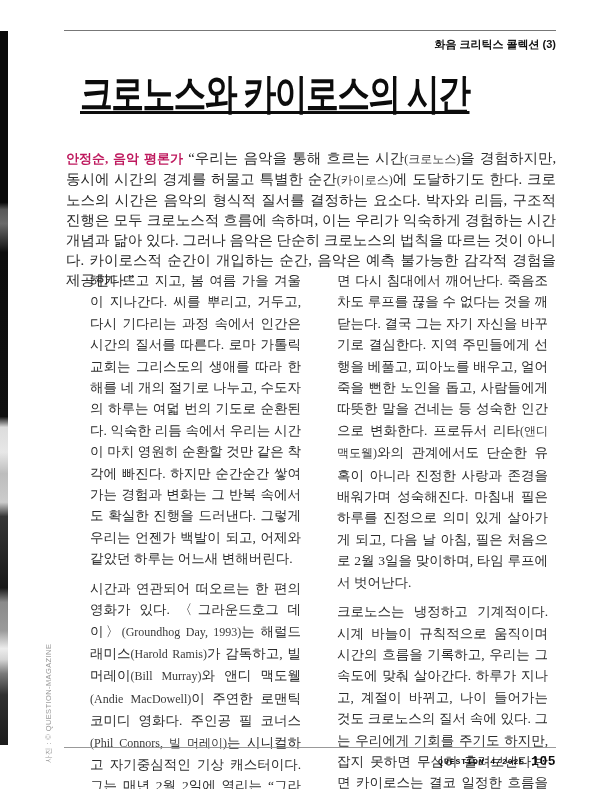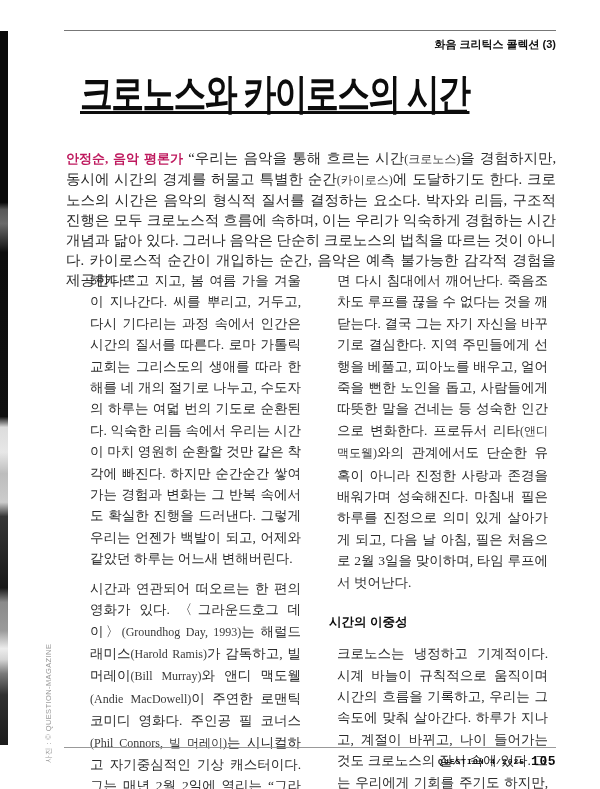--- a/index.html
+++ b/index.html
@@ -125,21 +125,20 @@
   <p class="byline"><span class="author">안정순, 음악 평론가</span>
     <span class="quote">“우리는 음악을 통해 흐르는 시간<span class="paren">(크로노스)</span>을 경험하지만, 동시에 시간의 경계를 허물고 특별한 순간<span class="paren">(카이로스)</span>에 도달하기도 한다. 크로노스의 시간은 음악의 형식적 질서를 결정하는 요소다. 박자와 리듬, 구조적 진행은 모두 크로노스적 흐름에 속하며, 이는 우리가 익숙하게 경험하는 시간 개념과 닮아 있다. 그러나 음악은 단순히 크로노스의 법칙을 따르는 것이 아니다. 카이로스적 순간이 개입하는 순간, 음악은 예측 불가능한 감각적 경험을 제공한다.”</span></p>
 
   <div class="columns">
     <div class="col" id="col-left">
         <p class="body-para">해가 뜨고 지고, 봄 여름 가을 겨울이 지나간다. 씨를 뿌리고, 거두고, 다시 기다리는 과정 속에서 인간은 시간의 질서를 따른다. 로마 가톨릭 교회는 그리스도의 생애를 따라 한 해를 네 개의 절기로 나누고, 수도자의 하루는 여덟 번의 기도로 순환된다. 익숙한 리듬 속에서 우리는 시간이 마치 영원히 순환할 것만 같은 착각에 빠진다. 하지만 순간순간 쌓여가는 경험과 변화는 그 반복 속에서도 확실한 진행을 드러낸다. 그렇게 우리는 언젠가 백발이 되고, 어제와 같았던 하루는 어느새 변해버린다.</p>
         <p class="body-para">시간과 연관되어 떠오르는 한 편의 영화가 있다. 〈그라운드호그 데이〉<span class="paren">(Groundhog Day, 1993)</span>는 해럴드 래미스<span class="paren">(Harold Ramis)</span>가 감독하고, 빌 머레이<span class="paren">(Bill Murray)</span>와 앤디 맥도웰<span class="paren">(Andie MacDowell)</span>이 주연한 로맨틱 코미디 영화다. 주인공 필 코너스<span class="paren">(Phil Connors, 빌 머레이)</span>는 시니컬하고 자기중심적인 기상 캐스터이다. 그는 매년 2월 2일에 열리는 “그라운드호그 데이” 축제를 취재하러 펜실베이니아의 작은 마을로 가게 된다. 하지만 그는 이 출장을 몹시 싫어하고, 마을과 주민들을 경멸하는 태도를 보인다. 취재를 마친 뒤, 그는 폭설로 인해 도시로 돌아가지 못하고 하룻밤을 묵게 된다. 다음 날 아침, 놀랍게도 그는 다시 2월 2일 아침을 맞이한다. 이후 필은 계속해서 같은 하루를 무한 반복하는 타임 루프에 갇히게 된다. 필은 처음에는 이 현상을 이해하지 못하고 당황하지만, 곧 이 상황을 즐기려 한다. 어차피 내일이 되면 아무 일도 없던 것처럼 돌아가므로, 도둑질을 하고, 술을 마시고, 경찰을 피해 질주하며, 원하는 여성과 데이트를 시도한다. 하지만 반복되는 삶 속에서 점차 허무함을 느낀다. 그리고 반복되는 하루에서 벗어나지 못한다는 사실을 깨닫고 극도의 절망에 빠진다. 다양한 방식으로 자살을 시도하지만, 다음 날 아침이</p>
       </div>
     <div class="col" id="col-right">
         <p class="body-para">면 다시 침대에서 깨어난다. 죽음조차도 루프를 끊을 수 없다는 것을 깨닫는다. 결국 그는 자기 자신을 바꾸기로 결심한다. 지역 주민들에게 선행을 베풀고, 피아노를 배우고, 얼어 죽을 뻔한 노인을 돕고, 사람들에게 따뜻한 말을 건네는 등 성숙한 인간으로 변화한다. 프로듀서 리타<span class="paren">(앤디 맥도웰)</span>와의 관계에서도 단순한 유혹이 아니라 진정한 사랑과 존경을 배워가며 성숙해진다. 마침내 필은 하루를 진정으로 의미 있게 살아가게 되고, 다음 날 아침, 필은 처음으로 2월 3일을 맞이하며, 타임 루프에서 벗어난다.</p>
-        <h3 class="section-heading">시간의 이중성</h3>
         <p class="body-para">크로노스는 냉정하고 기계적이다. 시계 바늘이 규칙적으로 움직이며 시간의 흐름을 기록하고, 우리는 그 속도에 맞춰 살아간다. 하루가 지나고, 계절이 바뀌고, 나이 들어가는 것도 크로노스의 질서 속에 있다. 그는 우리에게 기회를 주기도 하지만, 잡지 못하면 무심히 흘려보낸다.반면 카이로스는 결코 일정한 흐름을 따르지 않는다. 그는 느닷없이 찾아와 우리의 삶을 영원처럼 빛나게 하거나, 찰나의 순간을 평생의 기억으로 남긴다. 사랑에 빠지는 순간, 예술이 감동으로 다가오는 순간, 어떤 깨달음이 찾아오는 순간-이 모든 것이 카이로스의 시간 속에서 일어난다.</p>
       </div>
   </div>
 
   <div class="rule-bottom"></div>
 
   <div class="footer-line"><span class="issue">QUESTION 4/2025</span><span class="page-num">105</span></div>
 
 </div>
 

